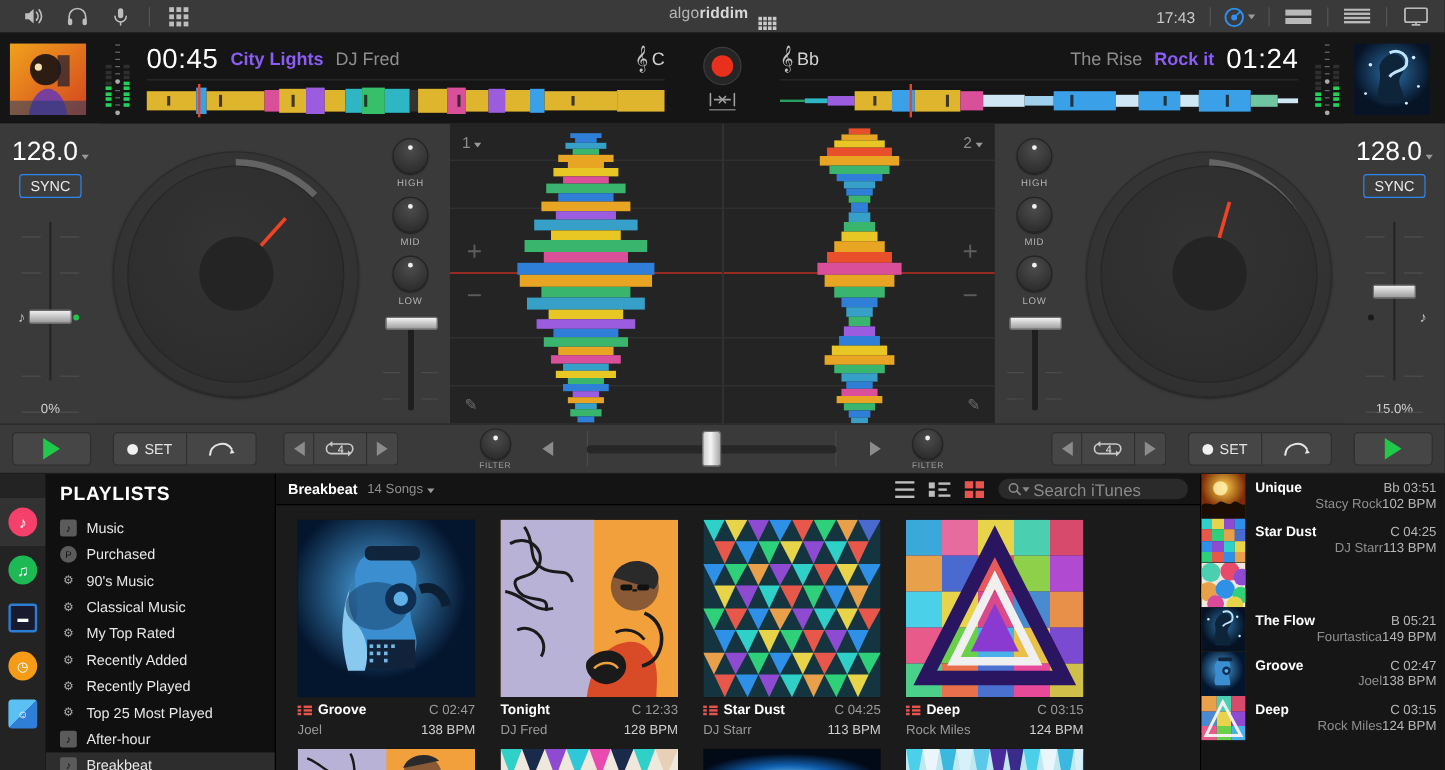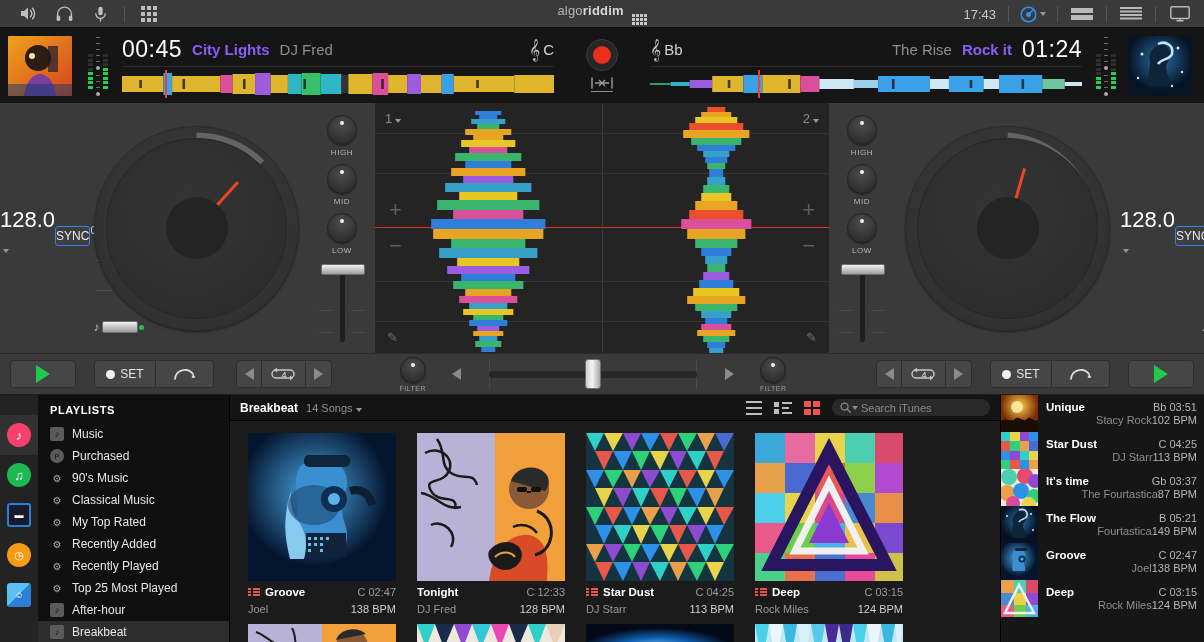--- a/index.html
+++ b/index.html
@@ -84,21 +84,21 @@
   .collapse-bar { width: 22px; height: 1.5px; background: #8d8d8d; margin-top: 2px; }
 
   
   .mainarea {
     position: absolute; left: 0; top: 103px; width: 1204px; height: 250px;
     background: #3a3a3a;
     display: flex;
   }
   .pitchpanel {
     width: 84px; position: relative; background: #3a3a3a;
-    display: flex; flex-direction: row; align-items: center; padding-top: 10px;
+    display: flex; flex-direction: column; align-items: center; padding-top: 10px;
   }
   .bpm { font-size: 22px; color: #fff; }
   .sync {
     margin-top: 6px; width: 52px; height: 20px; border: 1px solid #2e86f0; border-radius: 3px;
     color: #eaeaea; font-size: 12px; display: flex; align-items: center; justify-content: center;
     background: #3d3d3d;
   }
   .fader {
     position: relative; width: 60px; flex: 1; margin-top: 10px;
   }
@@ -194,39 +194,39 @@
   .spacer { flex: 1; }
 
   
   .browser { position: absolute; left: 0; top: 395px; width: 1204px; height: 247px; background: #1b1b1b; display: flex; }
   .rail { width: 38px; background: #232323; padding-top: 20px; display: flex; flex-direction: column; align-items: center; }
   .rail-item { width: 38px; height: 40px; display: flex; align-items: center; justify-content: center; }
   .rail-item.active { background: #323232; }
   .rail-ic { width: 24px; height: 24px; border-radius: 5px; display: flex; align-items: center; justify-content: center; font-size: 13px; color: #fff; }
 
   .sidebar { width: 192px; background: #101010; border-right: 1px solid #000; overflow: hidden; }
-  .sb-head { font-size: 11px; color: #fff; font-weight: bold; letter-spacing: .6px; padding: 9px 10px 7px 12px; }
+  .sb-head { font-size: 16px; color: #fff; font-weight: bold; letter-spacing: .6px; padding: 9px 10px 7px 12px; }
   .sb-item { height: 22px; display: flex; align-items: center; gap: 8px; padding-left: 12px; font-size: 12px; color: #e7e7e7; }
   .sb-item.sel { background: #2d2d2d; }
   .sb-ic { width: 14px; height: 14px; display: flex; align-items: center; justify-content: center; font-size: 10px; color: #a9a9a9; }
   .sb-ic.note { background: #5b5b5b; border-radius: 2px; color: #111; font-size: 9px; }
   .sb-ic.circ { border-radius: 50%; background: #5b5b5b; color: #111; font-size: 8px; }
 
   .grid-pane { flex: 1; background: #1b1b1b; position: relative; overflow: hidden; }
   .gp-head { height: 26px; background: #141414; border-bottom: 1px solid #000; display: flex; align-items: center; padding: 0 10px; gap: 8px; }
   .gp-title { font-size: 12px; color: #fff; font-weight: bold; }
   .gp-count { font-size: 11px; color: #8e8e8e; }
   .gp-tools { margin-left: auto; display: flex; align-items: center; gap: 12px; }
   .viewic { width: 16px; height: 14px; display: flex; flex-direction: column; justify-content: space-between; }
   .viewic i { height: 2px; background: #bdbdbd; display: block; }
   .viewgrid { display: grid; grid-template-columns: 7px 7px; grid-template-rows: 6px 6px; gap: 2px; }
   .viewgrid i { background: #e8544e; display: block; }
   .search {
     width: 158px; height: 17px; background: #2a2a2a; border-radius: 9px; display: flex; align-items: center;
-    padding: 0 8px; gap: 3px; color: #8a8a8a; font-size: 11px;
+    padding: 0 8px; gap: 3px; color: #8a8a8a; font-size: 14px;
   }
   .cards { display: flex; gap: 21px; padding: 12px 14px 0 18px; }
   .card { width: 148px; }
   .cardart { width: 148px; height: 148px; position: relative; overflow: hidden; background: #111; }
   .cardrow { display: flex; align-items: center; justify-content: space-between; margin-top: 5px; }
   .cname { font-size: 11.5px; color: #fff; font-weight: bold; display: flex; align-items: center; gap: 5px; }
   .cmeta { font-size: 11px; color: #9a9a9a; }
   .cartist { font-size: 11px; color: #9a9a9a; }
   .cbpm { font-size: 11px; color: #cfcfcf; }
   .listic { display: grid; grid-template-columns: 3px 7px; gap: 1px 2px; }
@@ -1392,30 +1392,20 @@
               <circle cx="8" cy="8" r="8" fill="#4ad0b0"></circle>
               <circle cx="24" cy="7" r="8" fill="#e84a6b"></circle>
               <circle cx="34" cy="12" r="7" fill="#8e4ad0"></circle>
               <circle cx="6" cy="24" r="8" fill="#e8a04a"></circle>
               <circle cx="20" cy="22" r="8" fill="#2f90e8"></circle>
               <circle cx="33" cy="27" r="7" fill="#2fd07a"></circle>
               <circle cx="12" cy="34" r="7" fill="#d84a9a"></circle>
               <circle cx="28" cy="35" r="7" fill="#e8d44a"></circle>
             </svg>
         </div>
-        <div class="q-txt">
-          <div class="q-l1">
-              <div class="q-name">It's time</div>
-              <div class="q-key">Gb 03:37</div>
-            </div>
-          <div class="q-l2">
-              <div class="q-artist">The Fourtastica</div>
-              <div class="q-bpm">87 BPM</div>
-            </div>
-        </div>
       </div>
 
       <div class="q-row">
         <div class="q-art">
           <svg width="37" height="37" viewBox="0 0 37 37">
               <defs>
                 <radialGradient id="q4" cx="50%" cy="40%">
                   <stop offset="0" stop-color="#2a6ea8"></stop>
                   <stop offset="1" stop-color="#061222"></stop>
                 </radialGradient>

